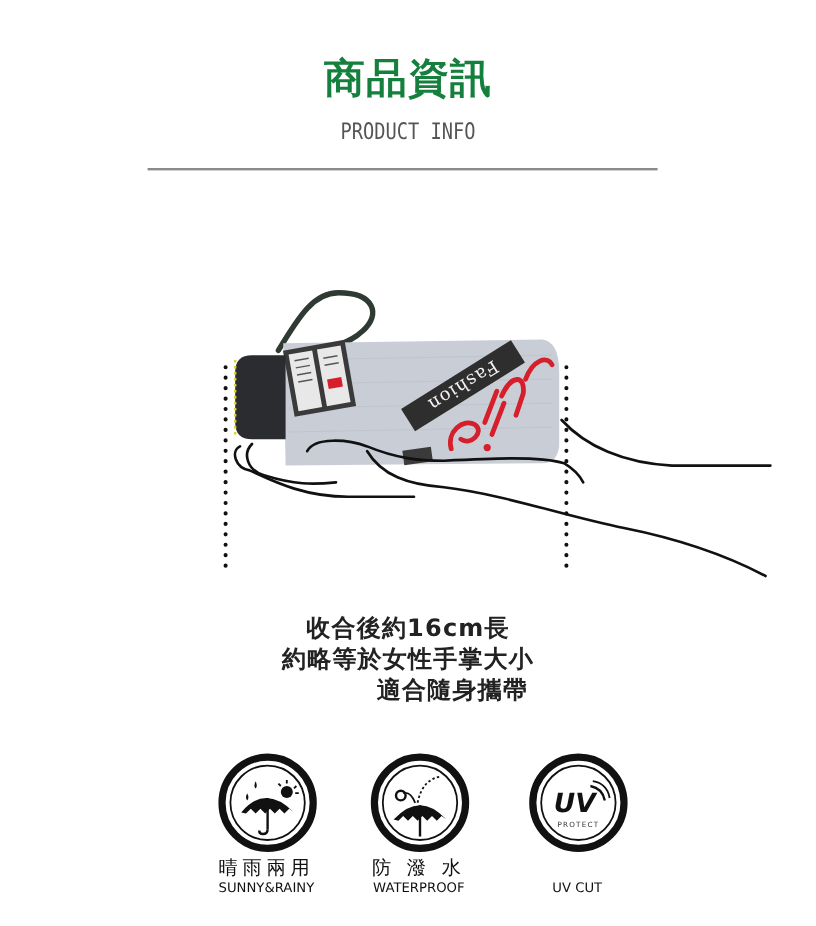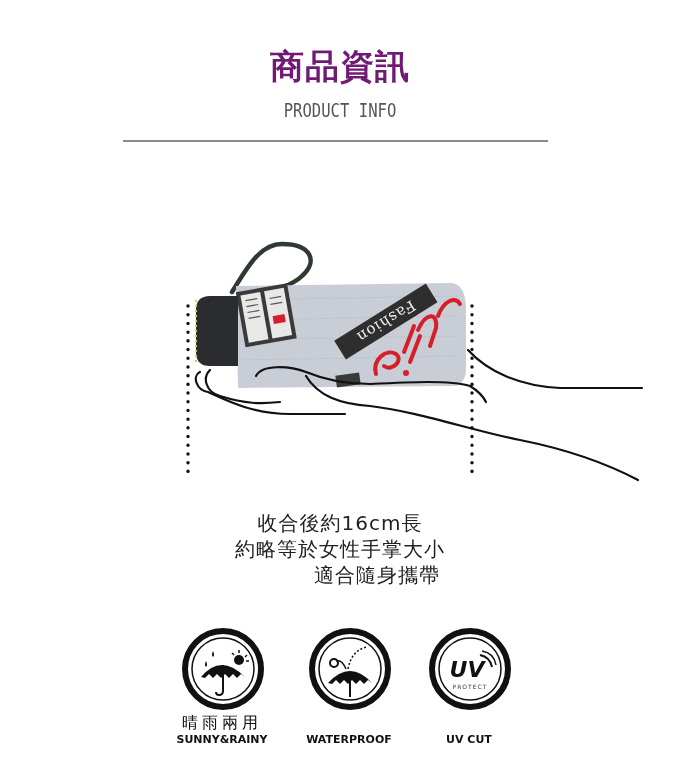--- a/index.html
+++ b/index.html
@@ -1,31 +1,31 @@
 <!DOCTYPE html>
 <html><head>
 <meta charset="utf-8">
 <style>
   html, body { margin:0; padding:0; background:#ffffff; }
   body { width:680px; height:772px; position:relative; overflow:hidden;
          font-family:"DejaVu Sans", sans-serif; color:#1a1a1a; }
   .abs { position:absolute; }
   .title { left:0; width:680px; top:46px; text-align:center; font-size:34px; font-weight:bold;
-           letter-spacing:1px; color:#701a75; line-height:40px; }
+           letter-spacing:1px; color:#15803d; line-height:40px; }
   .subtitle { left:0; width:680px; top:98px; text-align:center; font-family:"DejaVu Sans Mono", monospace;
               font-size:19px; color:#555; letter-spacing:0px; line-height:24px; transform:scaleX(0.82); }
   .divider { left:123px; top:140px; width:425px; height:2px; background:#8a8a8a; }
   .illus { left:0; top:0; width:680px; height:500px; }
-  .desc { left:0; width:680px; text-align:center; font-size:20px; color:#222; line-height:26px; letter-spacing:1px; }
+  .desc { left:0; width:680px; text-align:center; font-size:20px; color:#222; line-height:26px; letter-spacing:1px;font-weight:bold; }
   .badge { width:90px; text-align:center; }
   .badge .circ { position:absolute; left:4px; top:0; }
   .badge .zh { position:absolute; left:-20px; width:130px; top:86px; text-align:center; font-size:16px;
                font-weight:normal; letter-spacing:4px; color:#111; }
   .badge .en { position:absolute; left:-25px; width:140px; top:106px; text-align:center; font-size:11px;
-               font-weight:bold; color:#111; letter-spacing:0px; }
+               font-weight:normal; color:#111; letter-spacing:0px; }
 </style>
 </head>
 <body>
 
 <div class="abs title">商品資訊</div>
 <div class="abs subtitle">PRODUCT INFO</div>
 <div class="abs divider"></div>
 
 <svg class="abs illus" viewBox="0 0 680 500" width="680" height="500">
 
@@ -113,24 +113,25 @@
 <div class="abs badge" style="left:304px; top:627px; height:130px;">
   <svg class="circ" width="84" height="84" viewBox="0 0 84 84">
     <circle cx="42" cy="42" r="38" fill="none" stroke="#111" stroke-width="6"></circle>
     <circle cx="42" cy="42" r="31" fill="none" stroke="#111" stroke-width="1.5"></circle>
     <path d="M20 56 Q 42 32 64 56 L 60 53 L 56 57 L 52 53 L 48 57 L 44 53 L 40 57 L 36 53 L 32 57 L 28 53 L 24 57 Z" fill="#111"></path>
     <line x1="42" y1="44" x2="42" y2="70" stroke="#111" stroke-width="2"></line>
     <path d="M40 42 Q 44 22 60 20" fill="none" stroke="#111" stroke-width="1.5" stroke-dasharray="2 2"></path>
     <path d="M38 42 Q 34 32 28 34" fill="none" stroke="#111" stroke-width="1.5"></path>
     <circle cx="26" cy="36" r="4" fill="none" stroke="#111" stroke-width="2"></circle>
   </svg>
+  <div class="zh">防 潑 水</div>
   <div class="en">WATERPROOF</div>
 </div>
 
-<div class="abs badge" style="left:424px; top:627px; height:130px;">
+<div class="abs badge" style="left:436px; top:627px; height:130px;">
   <svg class="circ" width="84" height="84" viewBox="0 0 84 84">
     <circle cx="42" cy="42" r="38" fill="none" stroke="#111" stroke-width="6"></circle>
     <circle cx="42" cy="42" r="31" fill="none" stroke="#111" stroke-width="1.5"></circle>
     <text x="39" y="50" text-anchor="middle" font-family="DejaVu Sans, sans-serif" font-size="22" font-weight="bold" font-style="italic" fill="#111">UV</text>
     <path d="M52 28 Q 62 30 64 40" fill="none" stroke="#111" stroke-width="2"></path>
     <path d="M54 24 Q 66 26 68 38" fill="none" stroke="#111" stroke-width="1.5"></path>
     <text x="42" y="62" text-anchor="middle" font-family="DejaVu Sans, sans-serif" font-size="6" fill="#333" letter-spacing="1">PROTECT</text>
   </svg>
   <div class="en">UV CUT</div>
 </div>

